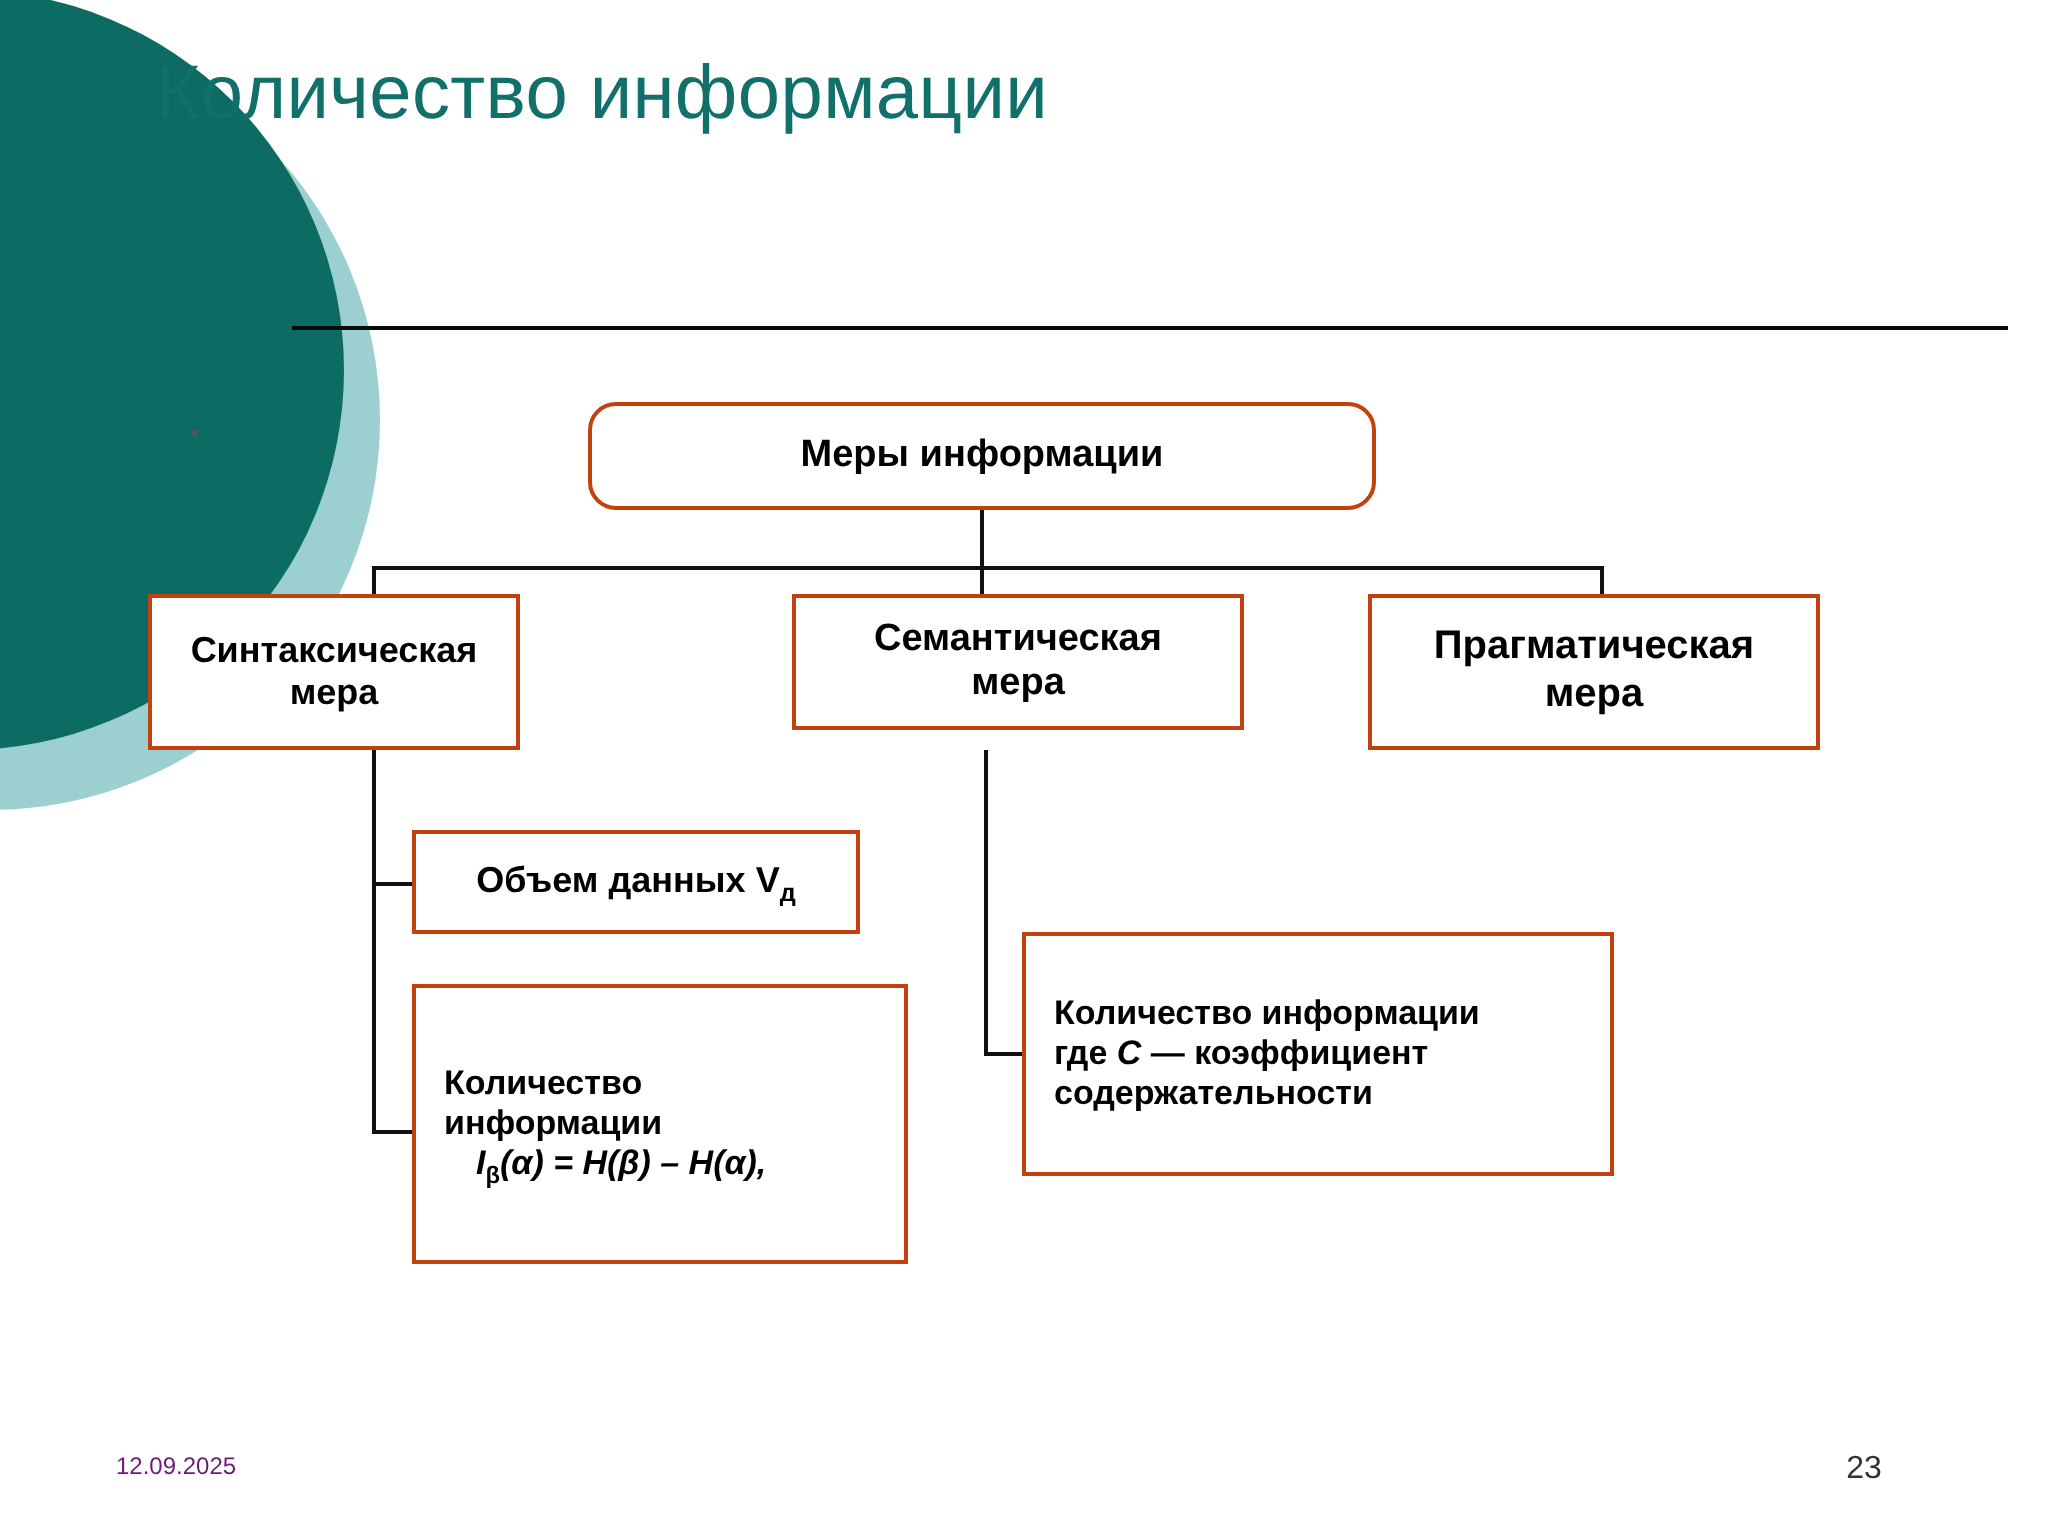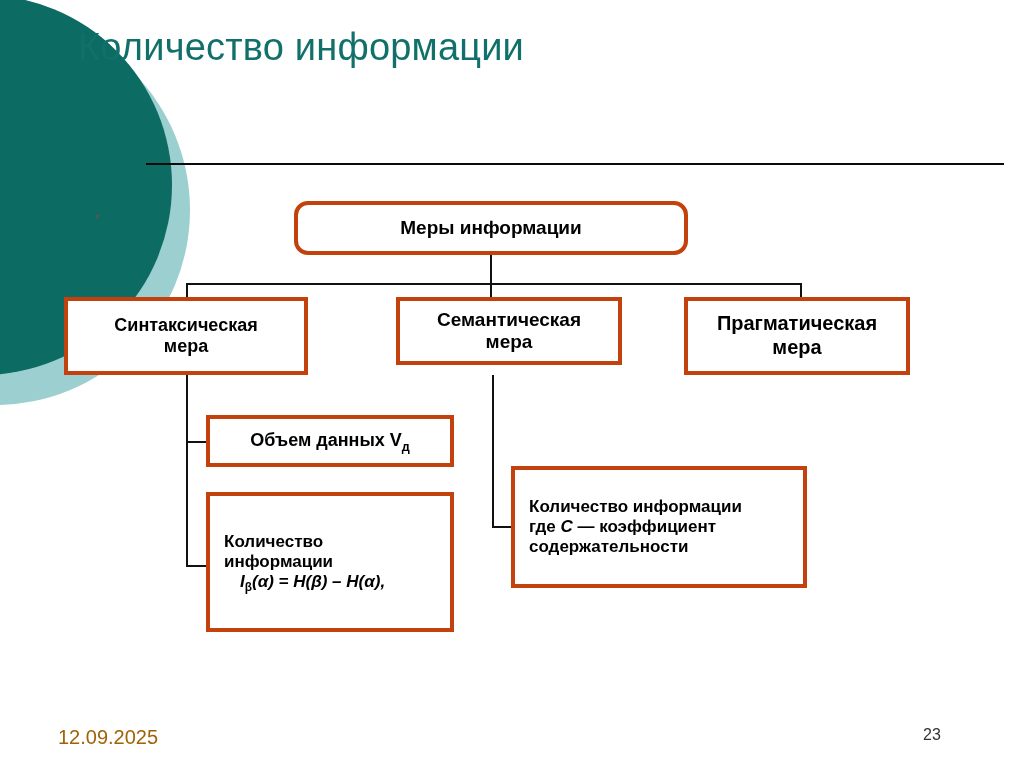--- a/index.html
+++ b/index.html
@@ -54,43 +54,43 @@
   .diagram {
     position: absolute;
     left: 0;
     top: 0;
     width: 1024px;
     height: 767px;
   }
   .node {
     position: absolute;
     box-sizing: border-box;
-    border: 4px solid #c2410c;
+    border: 2px solid #c2410c;
     background: #ffffff;
     color: #000000;
     font-weight: bold;
     display: flex;
     align-items: center;
     justify-content: center;
     text-align: center;
     line-height: 1.18;
     z-index: 3;
   }
   .node.rounded { border-radius: 14px; }
   .node.left-align {
     justify-content: flex-start;
     text-align: left;
   }
 
   
   #node-root      { left: 294px;  top: 201px; width: 394px; height: 54px;  font-size: 19px; }
-  #node-syntax    { left: 64px;   top: 297px; width: 244px; height: 78px;  font-size: 18px; }
+  #node-syntax    { left: 74px;   top: 297px; width: 186px; height: 78px;  font-size: 18px; }
   #node-semantic  { left: 379px;  top: 297px; width: 226px; height: 68px;  font-size: 19px; margin-left: 17px; }
   #node-pragmatic { left: 684px;  top: 297px; width: 226px; height: 78px;  font-size: 20px; }
-  #node-volume    { left: 206px;  top: 415px; width: 248px; height: 52px;  font-size: 18px; }
+  #node-volume    { left: 206px;  top: 415px; width: 224px; height: 52px;  font-size: 18px; }
   #node-syn-formula {
     left: 206px; top: 492px; width: 248px; height: 140px;
     font-size: 17px; padding: 8px 0 8px 14px;
   }
   #node-sem-formula {
     left: 511px; top: 466px; width: 296px; height: 122px;
     font-size: 17px; padding: 7px 0 7px 14px;
   }
 
   .node .stack { width: 100%; }
@@ -114,22 +114,22 @@
     z-index: 1;
   }
   .ln.h { height: 2px; }
   .ln.v { width: 2px; }
 
   
   .footer-date {
     position: absolute;
     left: 58px;
     top: 726px;
-    font-size: 20px;
-    color: #a16207;
+    font-size: 12px;
+    color: #701a75;
   }
   .footer-page {
     position: absolute;
     left: 912px;
     top: 726px;
     width: 40px;
     text-align: center;
     font-size: 16px;
     color: #333333;
   }

